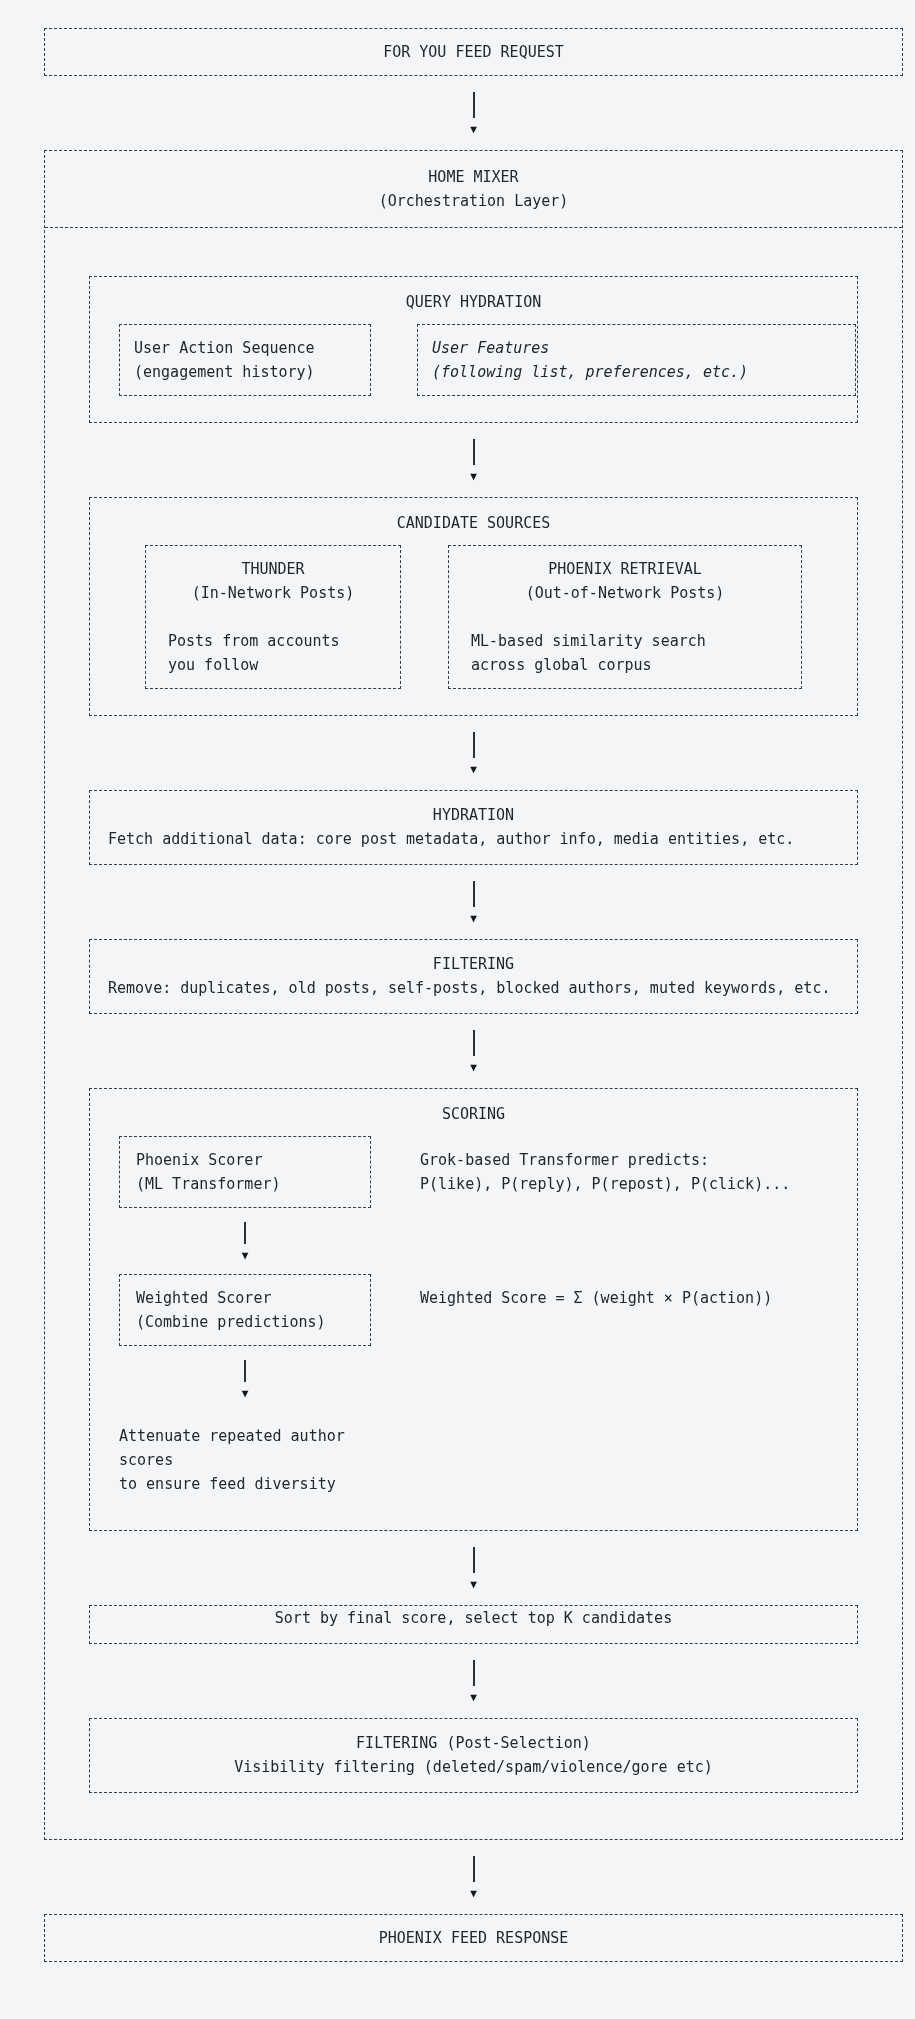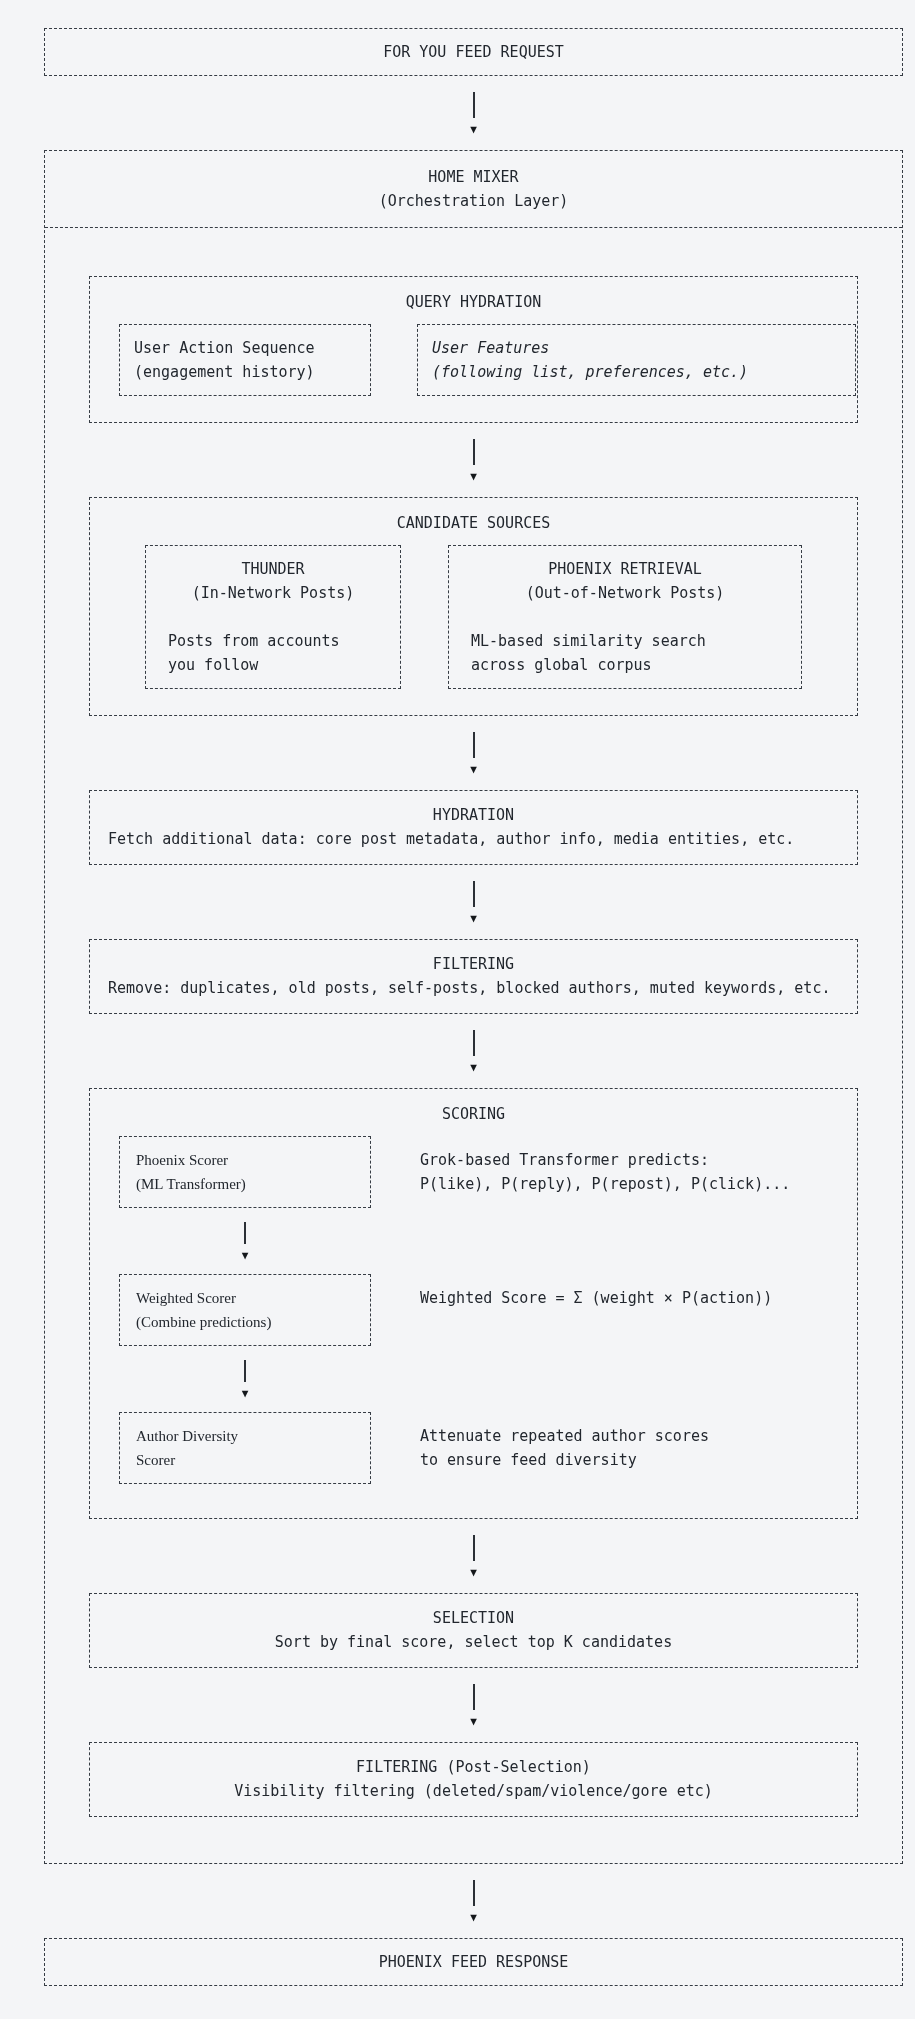--- a/index.html
+++ b/index.html
@@ -51,21 +51,21 @@
   .cs-box { padding: 11px 0; }
   .cs-box .head { text-align: center; }
   .cs-box .body { padding-left: 22px; }
   .blank-line { height: 24px; }
   .thunder { width: 256px; }
   .phoenix { width: 354px; }
 
   
   .scoring-wrap { padding: 10px 0 34px 29px; }
   .score-row { display: grid; grid-template-columns: 252px auto; column-gap: 49px; }
-  .score-box { padding: 11px 0 11px 16px; width: 252px; font-family: Liberation Serif, serif; }
+  .score-box { padding: 11px 0 11px 16px; width: 252px; }
   .score-note { padding-top: 12px; }
   .mini-connector {
     width: 252px; height: 66px;
     display: flex; flex-direction: column;
     align-items: center; justify-content: center;
   }
   .mini-connector .vline { height: 22px; }
 </style>
 </head>
 <body>
@@ -182,40 +182,35 @@
               <div>Weighted Score = Σ (weight × P(action))</div>
             </div>
           </div>
 
           <div class="mini-connector">
             <span class="vline"></span>
             <span class="arrowhead">▼</span>
           </div>
 
           <div class="score-row">
-            <div class="box score-box">
-              <div>Author Diversity</div>
-              <div>Scorer</div>
-            </div>
             <div class="score-note">
               <div>Attenuate repeated author scores</div>
               <div>to ensure feed diversity</div>
             </div>
           </div>
 
         </div>
       </section>
 
       <div class="connector">
         <span class="vline"></span>
         <span class="arrowhead">▼</span>
       </div>
 
       <section class="box stage simple">
-        <div class="stage-title">SELECTION</div>
         <div class="desc-center">Sort by final score, select top K candidates</div>
       </section>
 
       <div class="connector">
         <span class="vline"></span>
         <span class="arrowhead">▼</span>
       </div>
 
       <section class="box stage simple">
         <div class="stage-title">FILTERING (Post-Selection)</div>

